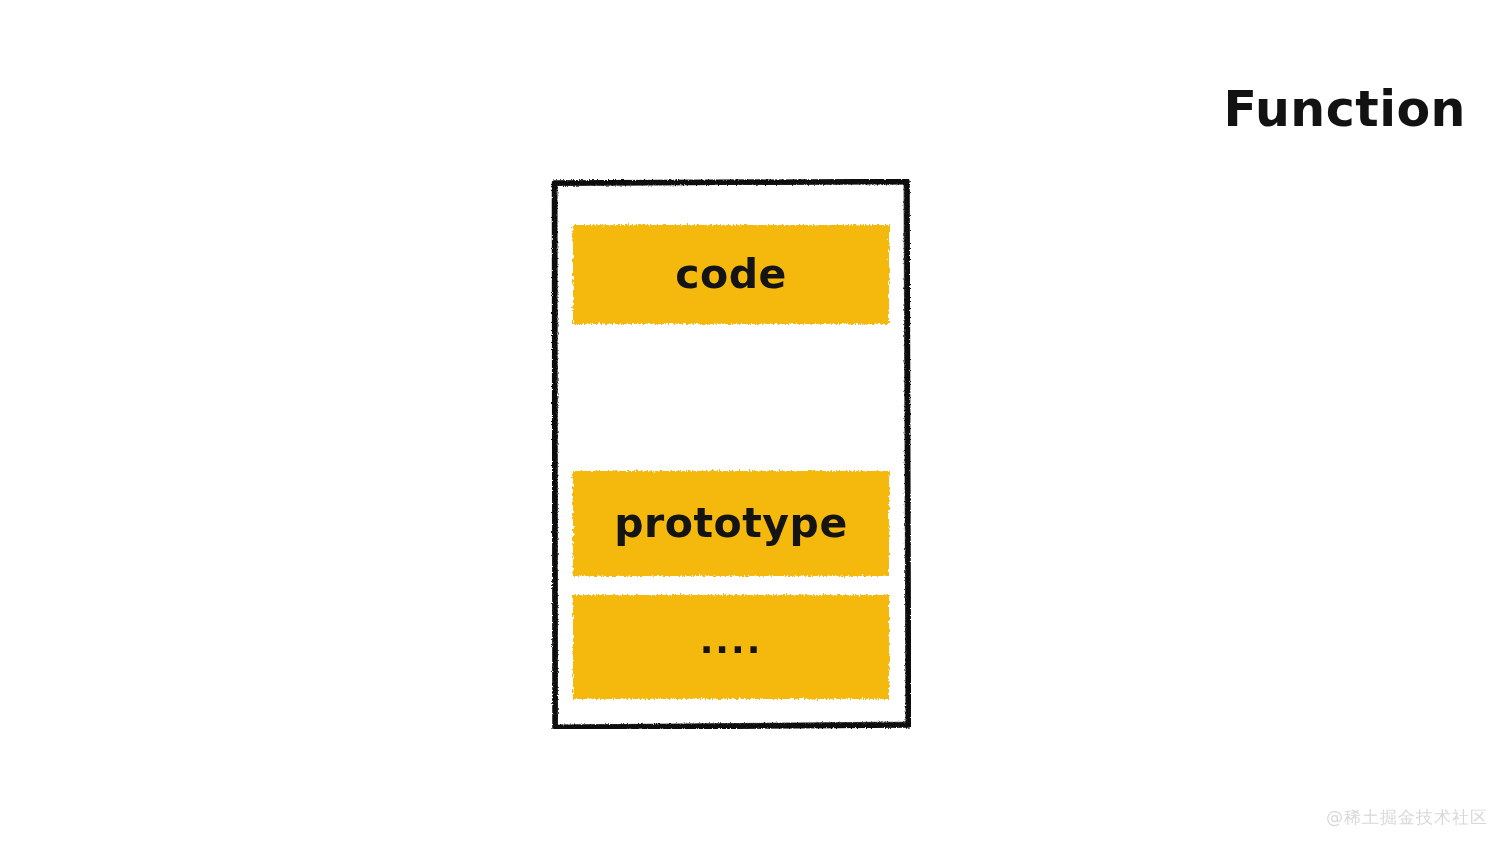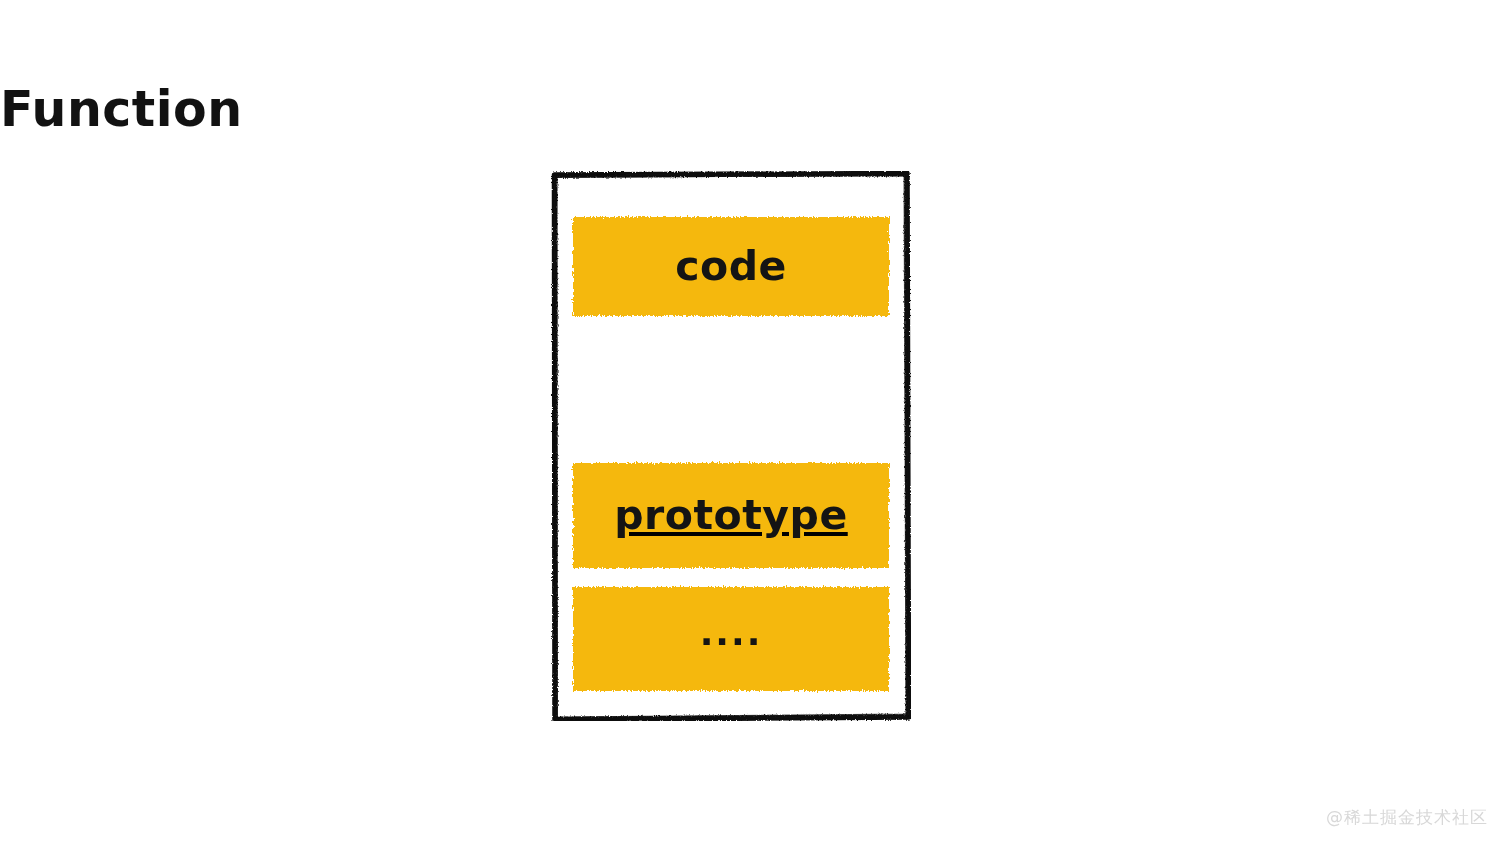--- a/index.html
+++ b/index.html
@@ -23,36 +23,36 @@
     width: 1512px;
     height: 851px;
   }
 
   
   #diagram-title {
     position: absolute;
     left: 0;
     top: 79px;
     width: 1466px;     
-    text-align: left;
+    text-align: right;
     font-family: "DejaVu Sans", sans-serif;
     font-size: 49px;
     font-weight: 700;
     letter-spacing: 0.5px;
     color: #121212;
     line-height: 62px;
     white-space: nowrap;
     -webkit-font-smoothing: none;
   }
 
   
   #function-box {
     position: absolute;
     left: 551px;
-    top: 171px;
+    top: 179px;
     width: 360px;
     height: 662px;
   }
 
   #function-box-frame {
     position: absolute;
     left: 0;
     top: 0;
     width: 360px;
     height: 550px;
@@ -99,21 +99,21 @@
   }
   .row-label.ellipsis {
     font-size: 36px;
     letter-spacing: 2px;
     transform: translateY(-6px);
   }
 
   
   #row-code      { top: 0px;   height: 105px; }
   #row-name      { top: 120px; height: 113px; }
-  #row-prototype { top: 246px; height: 111px; text-decoration: underline; }
+  #row-prototype { top: 246px; height: 111px; }
   #row-rest      { top: 370px; height: 110px; }
 
   
   #watermark {
     position: absolute;
     right: 24px;
     bottom: 22px;
     font-family: "DejaVu Sans", sans-serif;
     font-size: 17px;
     color: #d8d8d8;

